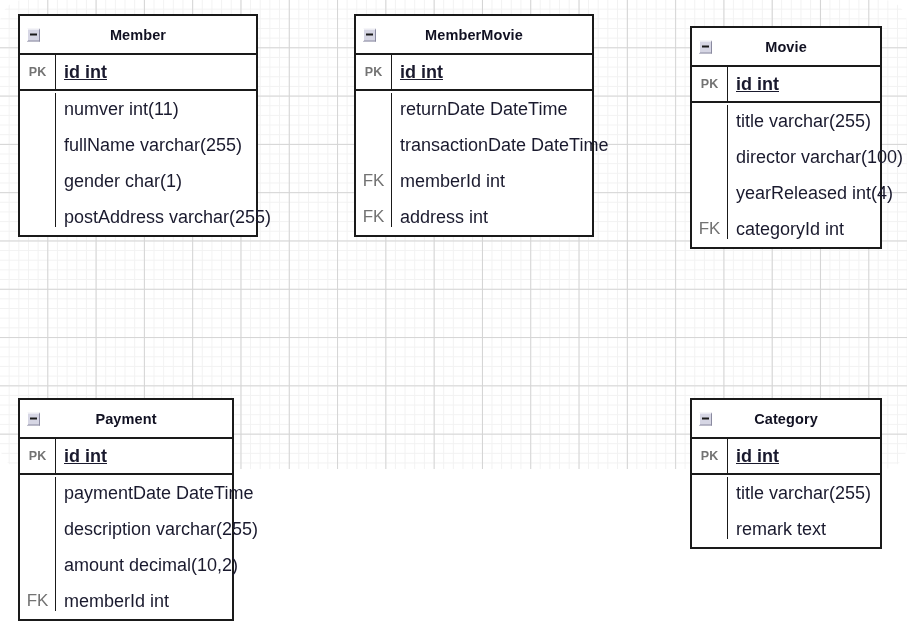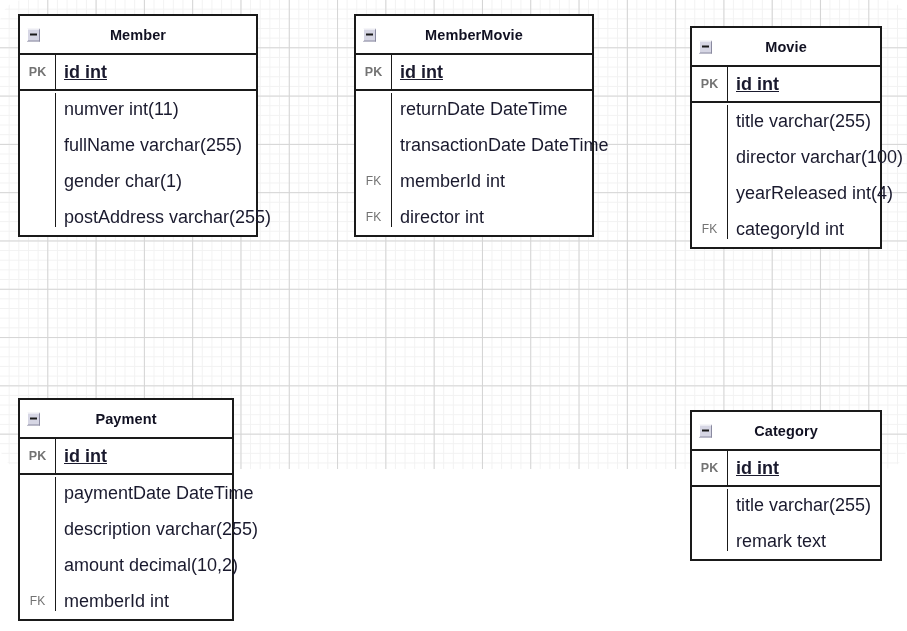--- a/index.html
+++ b/index.html
@@ -103,21 +103,21 @@
     width: 35px;
     flex: 0 0 35px;
     text-align: center;
     font-size: 12.5px;
     font-weight: bold;
     color: #737373;
     box-sizing: border-box;
   }
   .key-cell.fk {
     font-weight: normal;
-    font-size: 12px;
+    font-size: 17px;
   }
   .name-cell {
     flex: 1 1 auto;
     padding-left: 9px;
     font-size: 18px;
     color: #1a1a2e;
     white-space: nowrap;
     box-sizing: border-box;
   }
   .row.pk-row .name-cell {
@@ -196,21 +196,21 @@
         <div class="row">
           <div class="key-cell"></div>
           <div class="name-cell">transactionDate DateTime</div>
         </div>
         <div class="row">
           <div class="key-cell fk">FK</div>
           <div class="name-cell">memberId int</div>
         </div>
         <div class="row">
           <div class="key-cell fk">FK</div>
-          <div class="name-cell">director int</div>
+          <div class="name-cell">address int</div>
         </div>
         <div class="col-divider header-seg"></div>
         <div class="col-divider body-seg"></div>
       </div>
     </div>
     <div class="entity" style="left: 690px; top: 26px; width: 192px;">
       <div class="entity-header">
         <span class="collapse-icon">
           <i></i>
         </span>
@@ -266,21 +266,21 @@
           <div class="name-cell">amount decimal(10,2)</div>
         </div>
         <div class="row">
           <div class="key-cell fk">FK</div>
           <div class="name-cell">memberId int</div>
         </div>
         <div class="col-divider header-seg"></div>
         <div class="col-divider body-seg"></div>
       </div>
     </div>
-    <div class="entity" style="left: 690px; top: 398px; width: 192px; margin-top: 12px;">
+    <div class="entity" style="left: 690px; top: 398px; width: 192px;">
       <div class="entity-header">
         <span class="collapse-icon">
           <i></i>
         </span>
         <span class="entity-title">Category</span>
       </div>
       <div class="rows">
         <div class="row pk-row">
           <div class="key-cell">PK</div>
           <div class="name-cell">id int</div>

